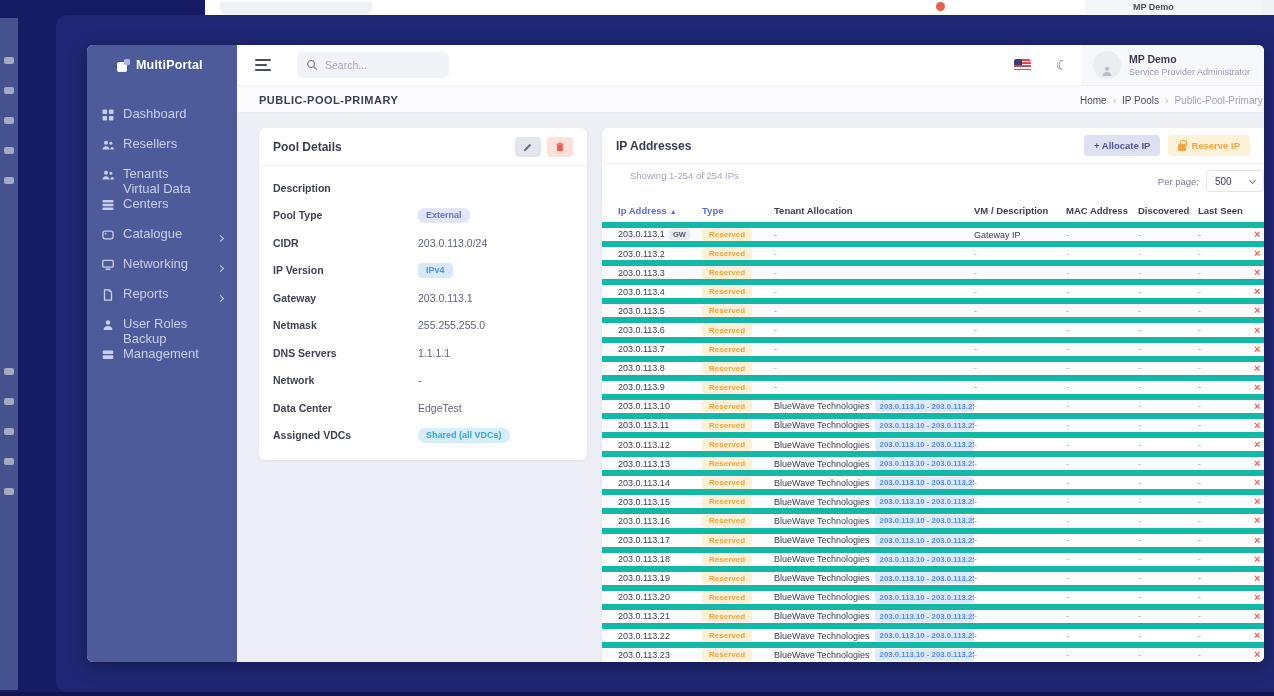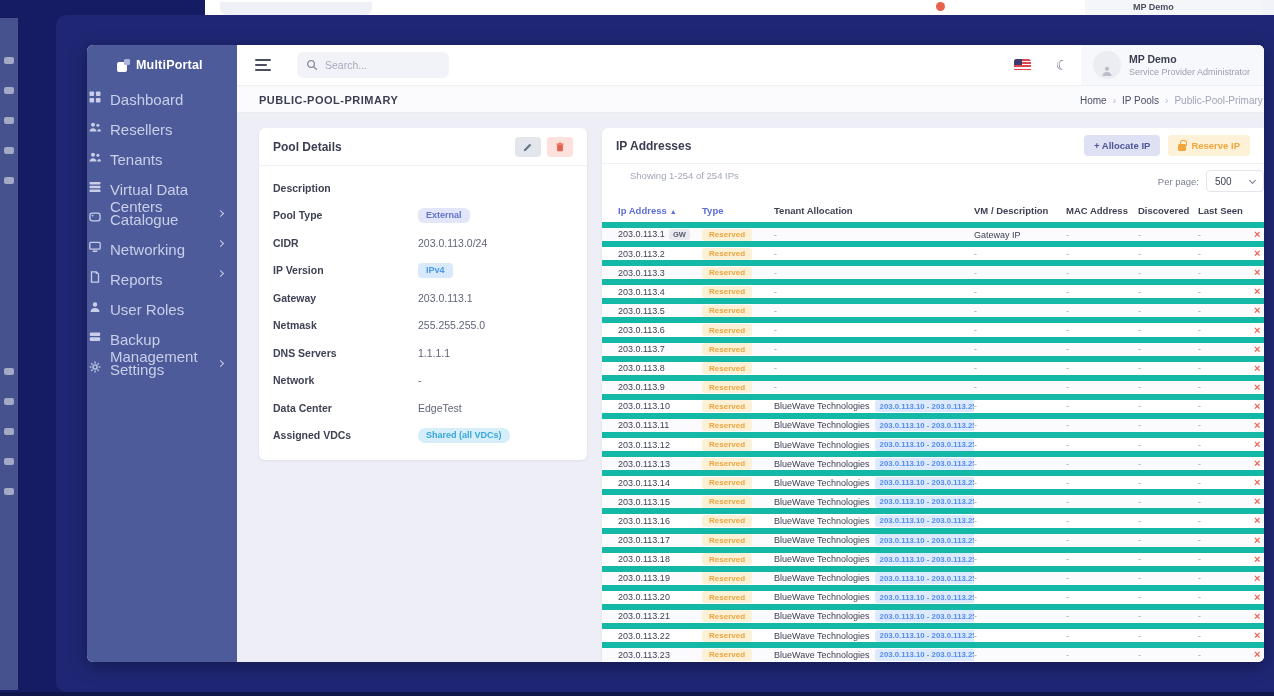--- a/index.html
+++ b/index.html
@@ -22,21 +22,21 @@
   .frame { position:absolute; left:22px; top:15px; width:1240px; height:677px; background:#1f2775; border-radius:10px;margin-left:34px; }
   .app { position:absolute; left:31px; top:30px; width:1177px; height:617px; background:#edeef6; border-radius:6px; overflow:hidden; box-shadow:0 4px 18px rgba(0,0,0,.35); }
 
   
   .sidebar { position:absolute; left:0; top:0; width:150px; height:617px; background:#4d5b9a; }
   .logo { display:flex; align-items:center; gap:6px; padding:13px 0 0 30px; color:#ffffff; font-weight:bold; font-size:12.5px; letter-spacing:.2px; }
   .logo-icon { position:relative; width:13px; height:13px; }
   .logo-icon::before { content:""; position:absolute; left:0; bottom:0; width:10px; height:10px; background:#ffffff; border-radius:2px; }
   .logo-icon::after { content:""; position:absolute; right:0; top:0; width:6px; height:6px; background:#aeb6dd; border-radius:1.5px; }
   .nav { position:absolute; left:0; top:46px; width:150px; }
-  .nav-item { display:flex; align-items:flex-start; gap:9px; height:30px; padding-left:2px; color:#c9cfe9; font-size:15px; cursor:pointer; }
+  .nav-item { display:flex; align-items:flex-end; gap:9px; height:30px; padding-left:15px; color:#c9cfe9; font-size:13px; cursor:pointer; }
   .icon-svg { width:12px; height:12px; display:block; flex:0 0 12px; }
   .icon-svg .f { fill:#c9cfe9; }
   .icon-svg .s { fill:none; stroke:#c9cfe9; stroke-width:1.3; }
   .chev { margin-left:auto; margin-right:14px; width:5px; height:5px; border-right:1.4px solid #c9cfe9; border-top:1.4px solid #c9cfe9; transform:rotate(45deg); }
 
   
   .main { position:absolute; left:150px; top:0; width:1027px; height:617px; }
   .topbar { position:absolute; left:0; top:0; width:1027px; height:40px; background:#ffffff; display:flex; align-items:center; }
   .hamburger { width:16px; margin-left:18px; cursor:pointer; }
   .hamburger span { display:block; height:2px; background:#4a4e60; border-radius:1px; margin:2.6px 0; }
@@ -224,37 +224,20 @@
             </div>
             <div class="nav-item">
               <span>
                 <svg class="icon-svg" viewBox="0 0 12 12">
                   <rect class="f" x="0.8" y="1.5" width="10.4" height="3.6" rx="1"></rect>
                   <rect class="f" x="0.8" y="6.3" width="10.4" height="3.6" rx="1"></rect>
                 </svg>
               </span>
               <span>Backup Management</span>
             </div>
-            <div class="nav-item">
-              <span>
-                <svg class="icon-svg" viewBox="0 0 12 12">
-                  <circle class="s" cx="6" cy="6" r="2.1"></circle>
-                  <line class="s" x1="6" y1="0.6" x2="6" y2="2.4"></line>
-                  <line class="s" x1="6" y1="9.6" x2="6" y2="11.4"></line>
-                  <line class="s" x1="0.6" y1="6" x2="2.4" y2="6"></line>
-                  <line class="s" x1="9.6" y1="6" x2="11.4" y2="6"></line>
-                  <line class="s" x1="2.3" y1="2.3" x2="3.5" y2="3.5"></line>
-                  <line class="s" x1="8.5" y1="8.5" x2="9.7" y2="9.7"></line>
-                  <line class="s" x1="8.5" y1="3.5" x2="9.7" y2="2.3"></line>
-                  <line class="s" x1="2.3" y1="9.7" x2="3.5" y2="8.5"></line>
-                </svg>
-              </span>
-              <span>Settings</span>
-              <span class="chev"></span>
-            </div>
           </nav>
       </aside>
 
       <div class="main">
 
         <header class="topbar">
           <div class="hamburger">
               <span></span>
               <span></span>
               <span></span>

